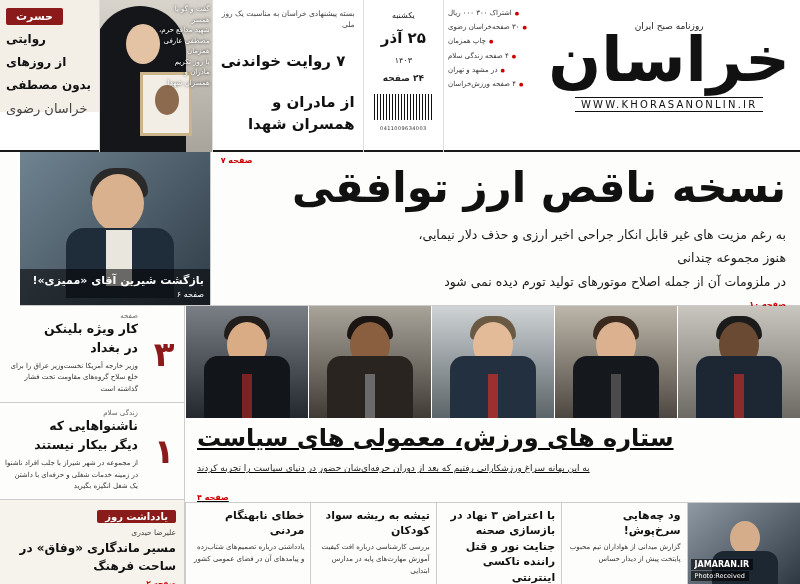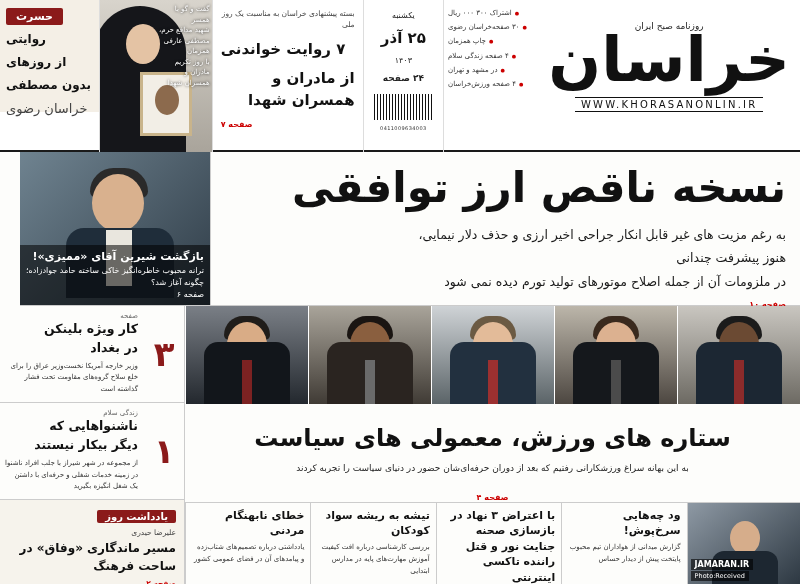--- a/index.html
+++ b/index.html
@@ -73,21 +73,21 @@
     margin-top: 4px;
   }
   .barcode-num { font-size: 5px; letter-spacing: .4px; color: #333; direction: ltr; }
 
   .teaser-strip {
     flex: 1; height: 152px; position: relative; display: flex; flex-direction: row;
     border-left: 1px solid #ddd;
   }
   .teaser-text {
     width: 150px; padding: 8px 8px 6px 8px;
-    display: flex; flex-direction: column; gap: 8px; align-items: flex-end;
+    display: flex; flex-direction: column; gap: 20px; align-items: flex-end;
     text-align: right;
   }
   .teaser-kicker { font-size: 7.5px; color: #444; line-height: 1.5; }
   .teaser-title {
     font-size: 15px; font-weight: bold; color: #111; line-height: 1.45;
   }
   .teaser-page { font-size: 8px; color: #c00; font-weight: bold; }
   .teaser-photo {
     flex: 1; height: 152px; position: relative; overflow: hidden;
     background: linear-gradient(160deg, #b9a58c 0%, #8b7355 40%, #5d4a33 100%);
@@ -177,21 +177,21 @@
   .p2 { background: linear-gradient(180deg,#bcb6aa,#4d4741); }
   .p3 { background: linear-gradient(180deg,#cfd3d6,#5b6468); }
   .p4 { background: linear-gradient(180deg,#a9a49a,#403b35); }
   .p5 { background: linear-gradient(180deg,#7a7f86,#23282e); }
   .portrait .head { position: absolute; left: 50%; transform: translateX(-50%); top: 16px; width: 40px; height: 46px; border-radius: 20px/23px; }
   .portrait .hair { position: absolute; left: 50%; transform: translateX(-50%); top: 10px; width: 46px; height: 24px; border-radius: 23px 23px 6px 6px; }
   .portrait .torso { position: absolute; left: 50%; transform: translateX(-50%); bottom: 0; width: 86px; height: 62px; border-radius: 14px 14px 0 0; }
   .portrait .tie { position: absolute; left: 50%; transform: translateX(-50%); bottom: 0; width: 10px; height: 44px; }
 
   .sports-text {
-    padding: 18px 12px 0 12px; text-align: center;
+    padding: 4px 12px 0 12px; text-align: left; text-decoration: underline;
   }
   .sports-text h2 { font-size: 24px; font-weight: bold; color: #111; line-height: 1.4; }
   .sports-text p { margin-top: 5px; font-size: 9px; color: #222; line-height: 1.85; }
   .sports-text .pg { margin-top: 16px; font-size: 8px; color: #c00; font-weight: bold; }
 
   .strip {
     height: 82px; display: flex; flex-direction: row; border-top: 1px solid #ccc;
   }
   .strip-cell {
     flex: 1; border-left: 1px solid #ccc; padding: 5px 6px; text-align: right;
@@ -300,35 +300,34 @@
       <div class="lt-title">بدون مصطفی</div>
       <div class="lt-sub">خراسان رضوی</div>
     </div>
   </div>
 
   <div class="mid">
     <div class="lead">
       <h1>نسخه ناقص ارز توافقی</h1>
       <div class="deck">
         <div>به رغم مزیت های غیر قابل انکار جراحی اخیر ارزی و حذف دلار نیمایی،</div>
-        <div>هنوز پیشرفت چندانی</div>
+        <div>هنوز مجموعه چندانی</div>
         <div>در ملزومات آن از جمله اصلاح موتورهای تولید تورم دیده نمی شود</div>
       </div>
       <div class="page-ref">صفحه ۱۰</div>
     </div>
 
     <div class="lead-photo">
       <div class="bg"></div>
       <div class="man-hair"></div>
       <div class="man-head"></div>
       <div class="man-body"></div>
       <div class="man-shirt"></div>
       <div class="cap">
         <div class="t">بازگشت شیرین آقای «ممیزی»!</div>
-        <div>ترانه محبوب خاطره‌انگیز خاکی ساخته حامد جواد‌زاده؛ چگونه آغاز شد؟</div>
         <div>صفحه ۶</div>
       </div>
     </div>
   </div>
 
   <div class="bottom">
 
     <div class="bottom-main">
 
       <div class="sports">

